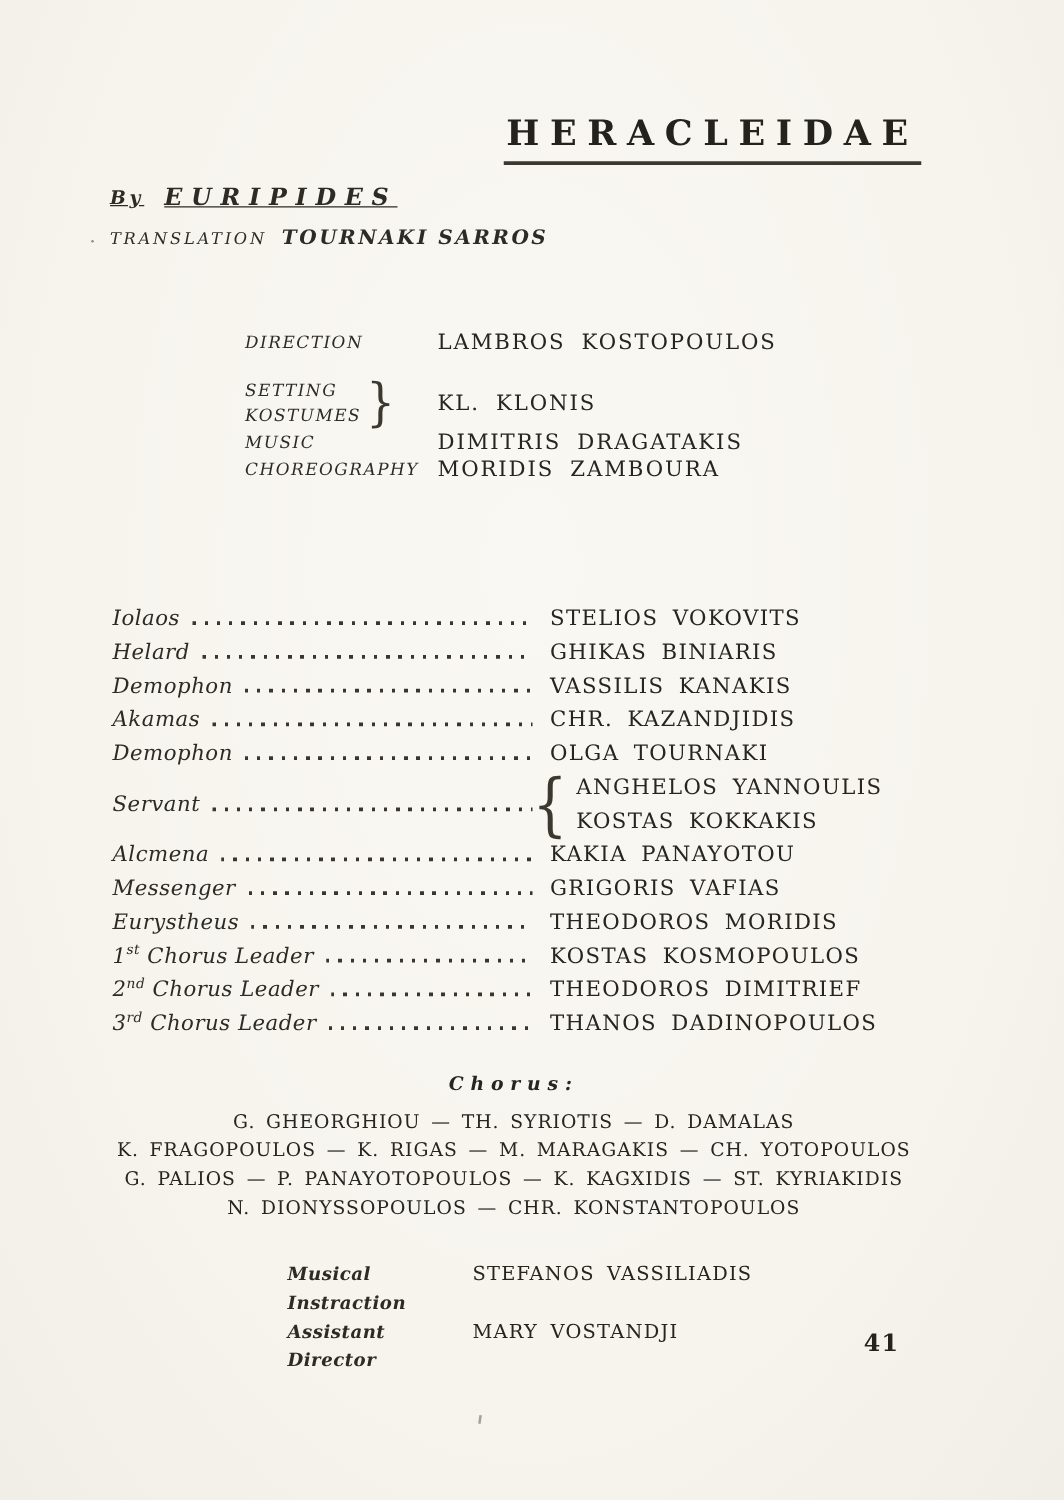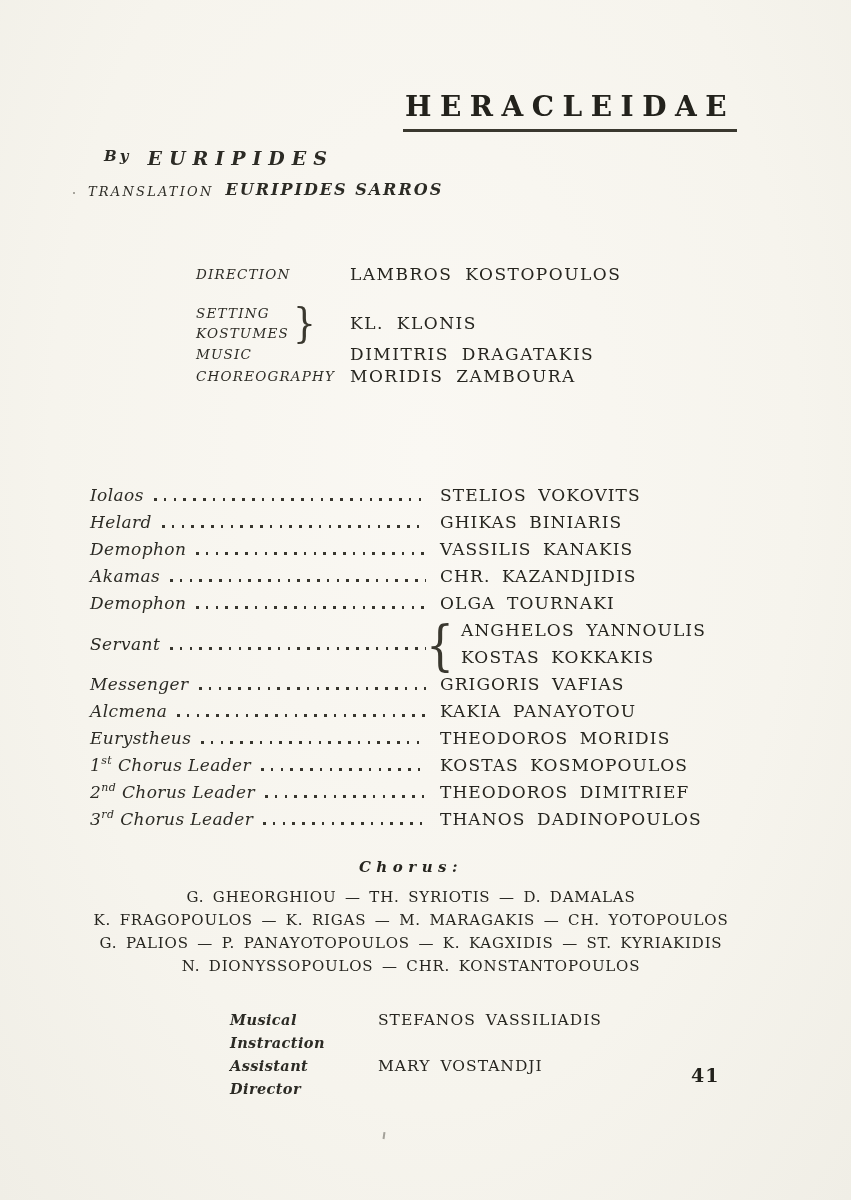--- a/index.html
+++ b/index.html
@@ -17,21 +17,21 @@
   
   .title-block { position:absolute; left:403px; top:90px; }
   .title {
     font-size:28px; font-weight:bold; letter-spacing:8.5px;
     margin:0; padding:0 2px 6px 2px;
     border-bottom:3px solid #3a382f;
     white-space:nowrap; color:#23221c;
   }
 
   
-  .byline { position:absolute; left:104px; top:147px; display:flex; align-items:flex-start; font-style:italic; }
+  .byline { position:absolute; left:88px; top:147px; display:flex; align-items:center; font-style:italic;text-decoration:underline; }
   .by-label { font-size:15px; font-weight:bold; letter-spacing:3px; margin-right:16px; }
   .author   { font-size:19px; font-weight:bold; letter-spacing:7px; }
   .translation-line { position:absolute; left:88px; top:180px; display:flex; align-items:flex-end; font-style:italic; }
   .translation-label { font-size:13px; letter-spacing:2.2px; margin-right:12px; }
   .translator { font-size:16px; font-weight:bold; letter-spacing:2px; }
 
   
   .credits { position:absolute; left:196px; top:263px; width:460px; }
   .credit-row { display:flex; align-items:center; line-height:22px; }
   .credit-row:first-child { margin-bottom:18px; }
@@ -84,21 +84,21 @@
     <h1 class="title">HERACLEIDAE</h1>
   </div>
 
   <div class="byline">
     <span class="by-label">By</span>
     <span class="author">EURIPIDES</span>
   </div>
 
   <div class="translation-line">
     <span class="translation-label">TRANSLATION</span>
-    <span class="translator">EURIPIDES SARROS</span>
+    <span class="translator">TOURNAKI SARROS</span>
   </div>
 
   <div class="credits">
       <div class="credit-row">
         <div class="credit-label-cell">
           <div class="credit-labels">
             <span class="credit-label">DIRECTION</span>
           </div>
         </div>
         <span class="credit-name">LAMBROS KOSTOPOULOS</span>
@@ -195,37 +195,37 @@
         <div class="cast-names braced">
           <span class="brace brace-open">{</span>
           <div class="cast-name-stack">
             <div class="cast-name">ANGHELOS YANNOULIS</div>
             <div class="cast-name">KOSTAS KOKKAKIS</div>
           </div>
         </div>
       </div>
       <div class="cast-row">
         <div class="cast-left">
+          <span class="cast-role">Alcmena</span>
+          <span class="leader"></span>
+        </div>
+        <div class="cast-names">
+          <div class="cast-name-stack">
+            <div class="cast-name">KAKIA PANAYOTOU</div>
+          </div>
+        </div>
+      </div>
+      <div class="cast-row">
+        <div class="cast-left">
           <span class="cast-role">Messenger</span>
           <span class="leader"></span>
         </div>
         <div class="cast-names">
           <div class="cast-name-stack">
             <div class="cast-name">GRIGORIS VAFIAS</div>
-          </div>
-        </div>
-      </div>
-      <div class="cast-row">
-        <div class="cast-left">
-          <span class="cast-role">Alcmena</span>
-          <span class="leader"></span>
-        </div>
-        <div class="cast-names">
-          <div class="cast-name-stack">
-            <div class="cast-name">KAKIA PANAYOTOU</div>
           </div>
         </div>
       </div>
       <div class="cast-row">
         <div class="cast-left">
           <span class="cast-role">Eurystheus</span>
           <span class="leader"></span>
         </div>
         <div class="cast-names">
           <div class="cast-name-stack">

